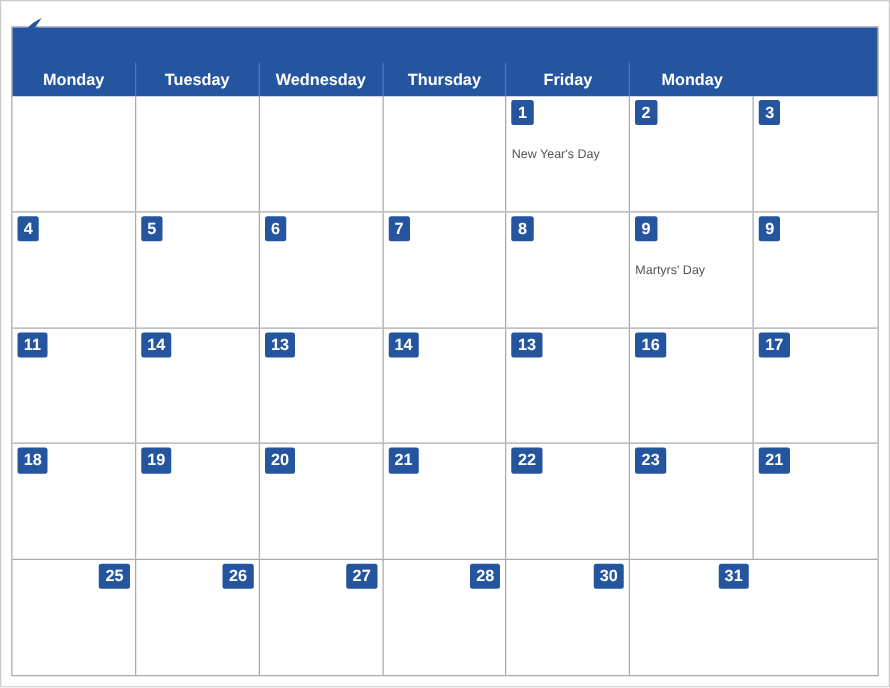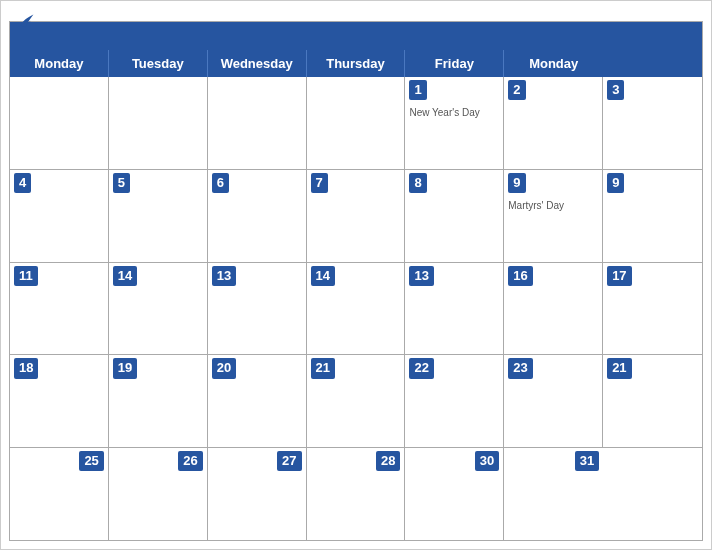--- a/index.html
+++ b/index.html
@@ -116,21 +116,21 @@
       font-weight: bold;
       line-height: 1.4;
     }
     .cell-date.empty {
       background: transparent;
       color: transparent;
     }
     .holiday-label {
       font-size: 10px;
       color: #555;
-      margin-top: 7px;
+      margin-top: 18px;
       display: block;
     }
     .cal-outer {
       border: 1px solid #aaa;
       margin: 0 8px 8px 8px;
       flex: 1;
       display: flex;
       flex-direction: column;
     }
   </style>

